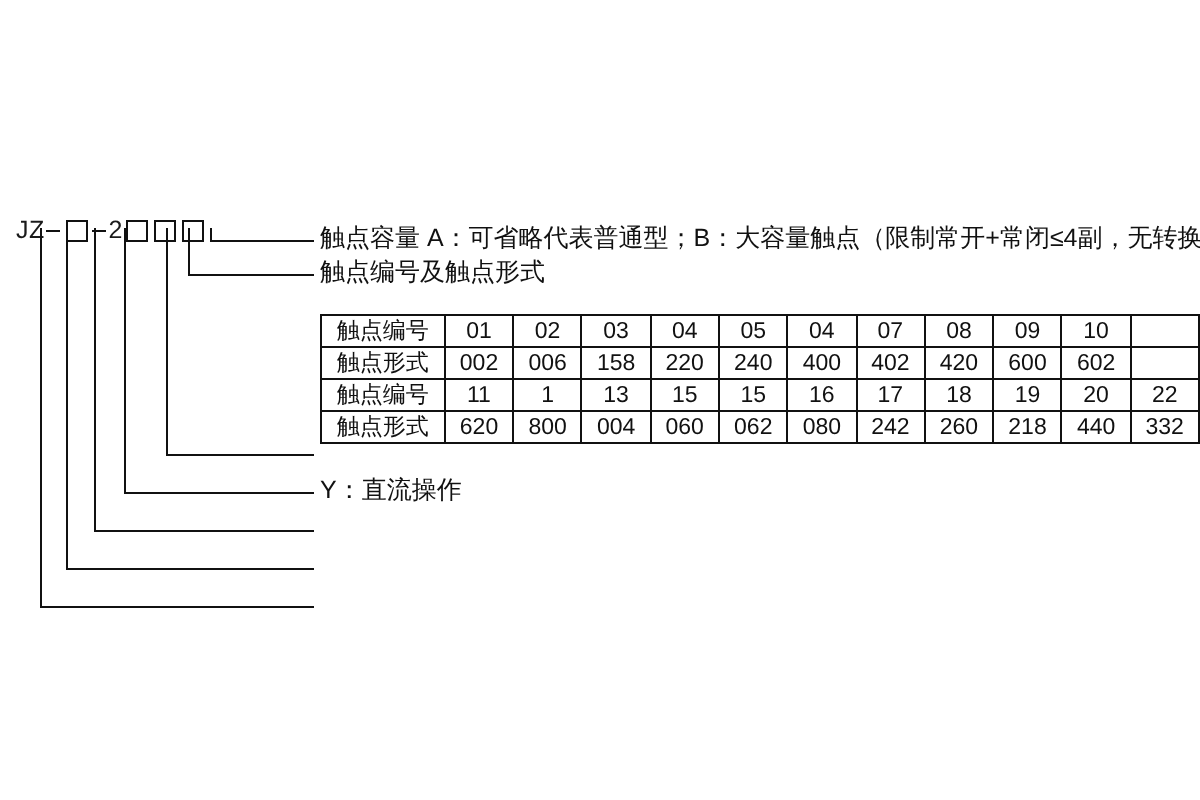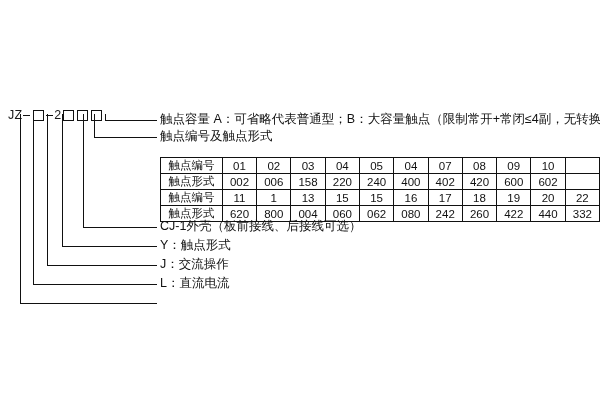--- a/index.html
+++ b/index.html
@@ -133,24 +133,21 @@
   <div class="hline" style="left:47px; top:265px; width:110px;"></div>
 
   <div class="vline" style="left:33px; top:114px; height:170px;"></div>
   <div class="hline" style="left:33px; top:284px; width:124px;"></div>
 
   <div class="vline" style="left:20px; top:114px; height:189px;"></div>
   <div class="hline" style="left:20px; top:303px; width:137px;"></div>
 
   <div class="label" style="left:160px; top:112px;">触点容量   A：可省略代表普通型；B：大容量触点（限制常开+常闭≤4副，无转换）</div>
   <div class="label" style="left:160px; top:129px;">触点编号及触点形式</div>
-  <div class="label" style="left:160px; top:219px;">CJ-1外壳（板前接线、后接线可选）</div>
-  <div class="label" style="left:160px; top:238px;">Y：触点形式</div>
-  <div class="label" style="left:160px; top:257px;">J：交流操作</div>
-  <div class="label" style="left:160px; top:276px;">L：直流电流</div>
+  <div class="label" style="left:160px; top:238px;">Y：直流操作</div>
 
   <div class="tbl-wrap">
     <table class="contact-table">
       <tbody>
         <tr>
           <td class="hdr">触点编号</td>
           <td class="cell">01</td>
           <td class="cell">02</td>
           <td class="cell">03</td>
           <td class="cell">04</td>
@@ -193,21 +190,21 @@
         <tr>
           <td class="hdr">触点形式</td>
           <td class="cell">620</td>
           <td class="cell">800</td>
           <td class="cell">004</td>
           <td class="cell">060</td>
           <td class="cell">062</td>
           <td class="cell">080</td>
           <td class="cell">242</td>
           <td class="cell">260</td>
-          <td class="cell">422</td>
+          <td class="cell">218</td>
           <td class="cell">440</td>
           <td class="cell">332</td>
         </tr>
       </tbody>
     </table>
   </div>
 
 </div>
 
 </body></html>

